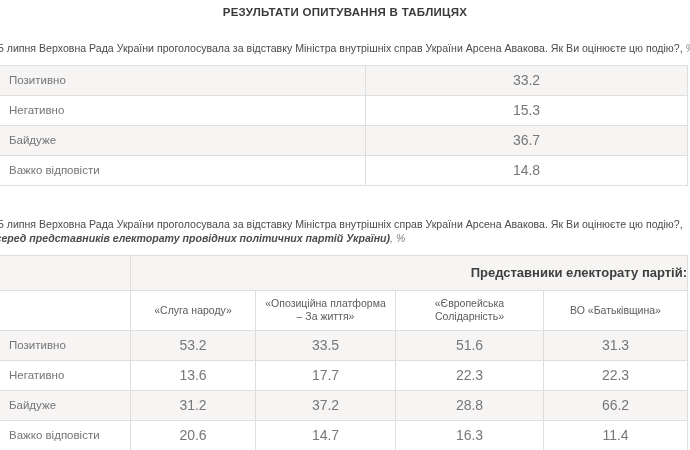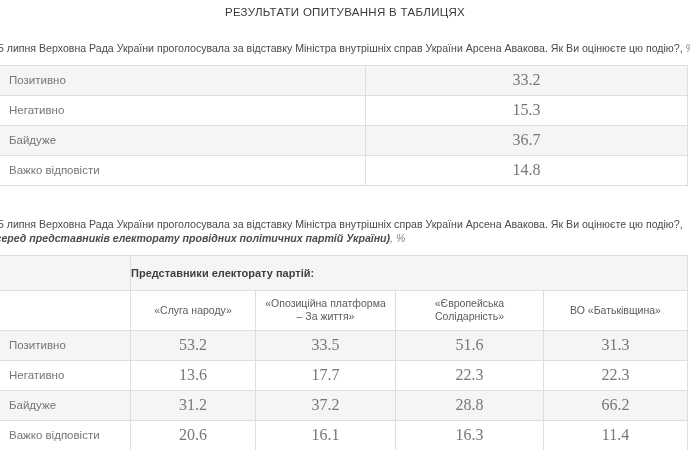--- a/index.html
+++ b/index.html
@@ -7,21 +7,21 @@
   body {
     width: 690px; height: 450px; overflow: hidden;
     background: #ffffff;
     font-family: "Liberation Sans", "DejaVu Sans", sans-serif;
     color: #4a4a4a;
   }
   .page-title {
     margin-top: 6px;
     text-align: center;
     font-size: 11.5px;
-    font-weight: normal;
+    font-weight: bold;
     letter-spacing: 0.3px;
     color: #3a3a3a;
   }
   .content { margin-left: -8px; width: 760px; }
   .question {
     font-size: 11.5px;
     color: #4a4a4a;
     line-height: 14.5px;
     white-space: nowrap;
     transform: scaleX(0.92);
@@ -47,32 +47,31 @@
   }
   .table1 td { height: 30px; }
   .table2 tbody td { height: 30px; }
   .lbl {
     font-size: 11.5px;
     color: #75757a;
     padding-left: 16px;
     text-align: left;
   }
   .val {
-    font-size: 16px;
+    font-size: 14px;
     color: #77777a;
     text-align: center;
-    font-family: Liberation Serif, serif;
   }
   tbody tr:nth-child(odd) { background: #f6f5f3; }
   .group-row { background: #f6f5f3; height: 35px; }
   .group-cell {
-    font-size: 11px;
+    font-size: 13px;
     font-weight: bold;
     color: #3f3f3f;
-    text-align: left;
+    text-align: right;
   }
   .cols-row { background: #ffffff; height: 40px; }
   .cols-row th {
     font-size: 10.5px;
     color: #5c5c5c;
     text-align: center;
     padding: 2px 6px;
     line-height: 13px;
   }
 </style>
@@ -161,20 +160,20 @@
       <tr>
         <td class="lbl">Байдуже</td>
         <td class="val">31.2</td>
         <td class="val">37.2</td>
         <td class="val">28.8</td>
         <td class="val">66.2</td>
       </tr>
       <tr>
         <td class="lbl">Важко відповісти</td>
         <td class="val">20.6</td>
-        <td class="val">16.1</td>
+        <td class="val">14.7</td>
         <td class="val">16.3</td>
         <td class="val">11.4</td>
       </tr>
     </tbody>
   </table>
 
 </div>
 
 </body></html>

